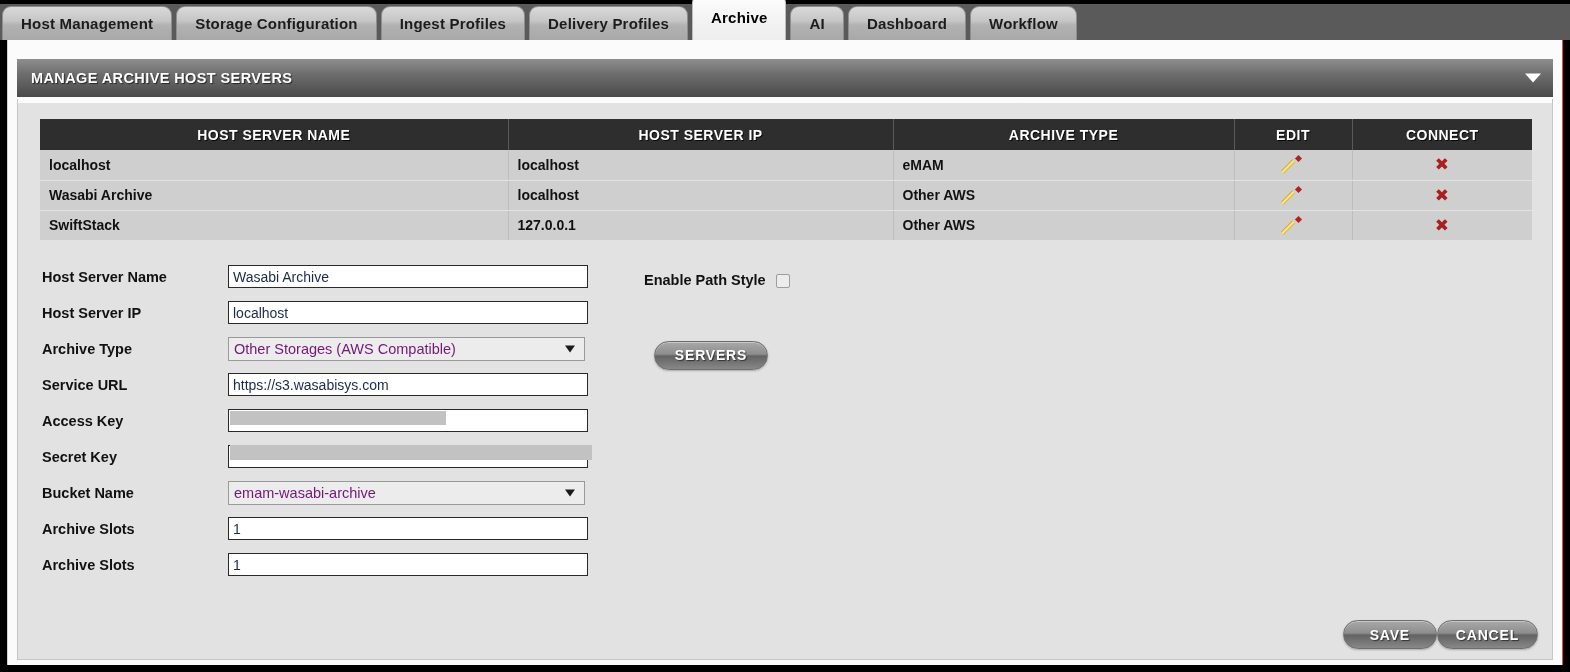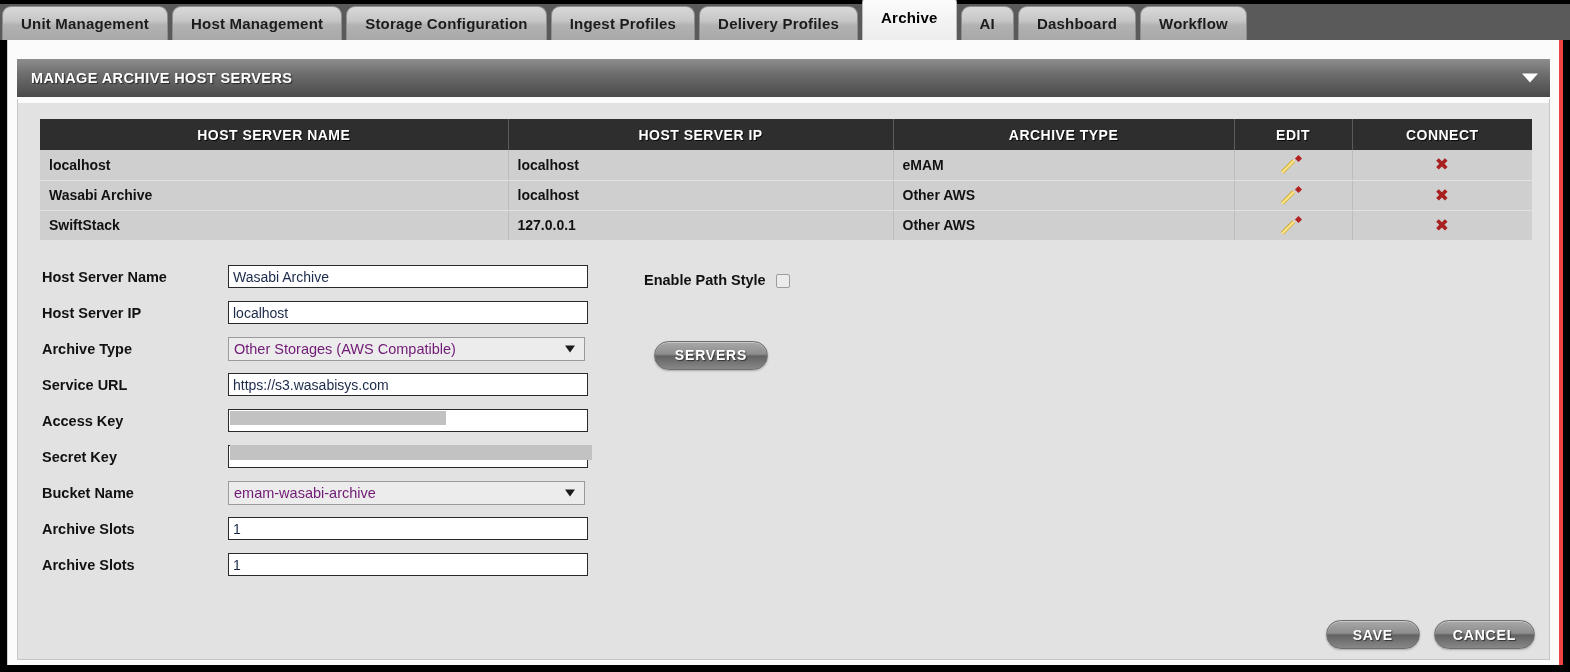--- a/index.html
+++ b/index.html
@@ -63,21 +63,21 @@
     border-color: #bdbdbd;
     z-index: 6;
   }
 
   
   .page {
     position: absolute;
     left: 7px; top: 40px; right: 7px; bottom: 7px;
     background: #fbfbfb;
     border-left: 1px solid #cfcfcf;
-    border-right: 4px solid #ef4444;
+    border-right: 1px solid #ef4444;
     overflow: hidden;
     text-decoration: underline;
   }
 
   
   .panel {
     position: absolute;
     left: 9px; top: 19px; right: 9px; bottom: 5px;
   }
   .panel-header {
@@ -281,35 +281,32 @@
   }
   .connect-btn {
     position: absolute;
     left: 614px; top: 82px;
     min-width: 114px;
   }
 
   .footer-btns {
     position: absolute;
     right: 14px; bottom: 10px;
-    display: flex; gap: 14px;
+    display: flex; 
   }
   .footer-btns .btn { min-width: 94px; }
 </style>
 </head>
 <body>
 
 <div id="app">
 
   <div class="outer-frame"></div>
 
   <div class="tabstrip">
-    <div class="tab">
-        <span>Unit Management</span>
-      </div>
     <div class="tab">
         <span>Host Management</span>
       </div>
     <div class="tab">
         <span>Storage Configuration</span>
       </div>
     <div class="tab">
         <span>Ingest Profiles</span>
       </div>
     <div class="tab">

